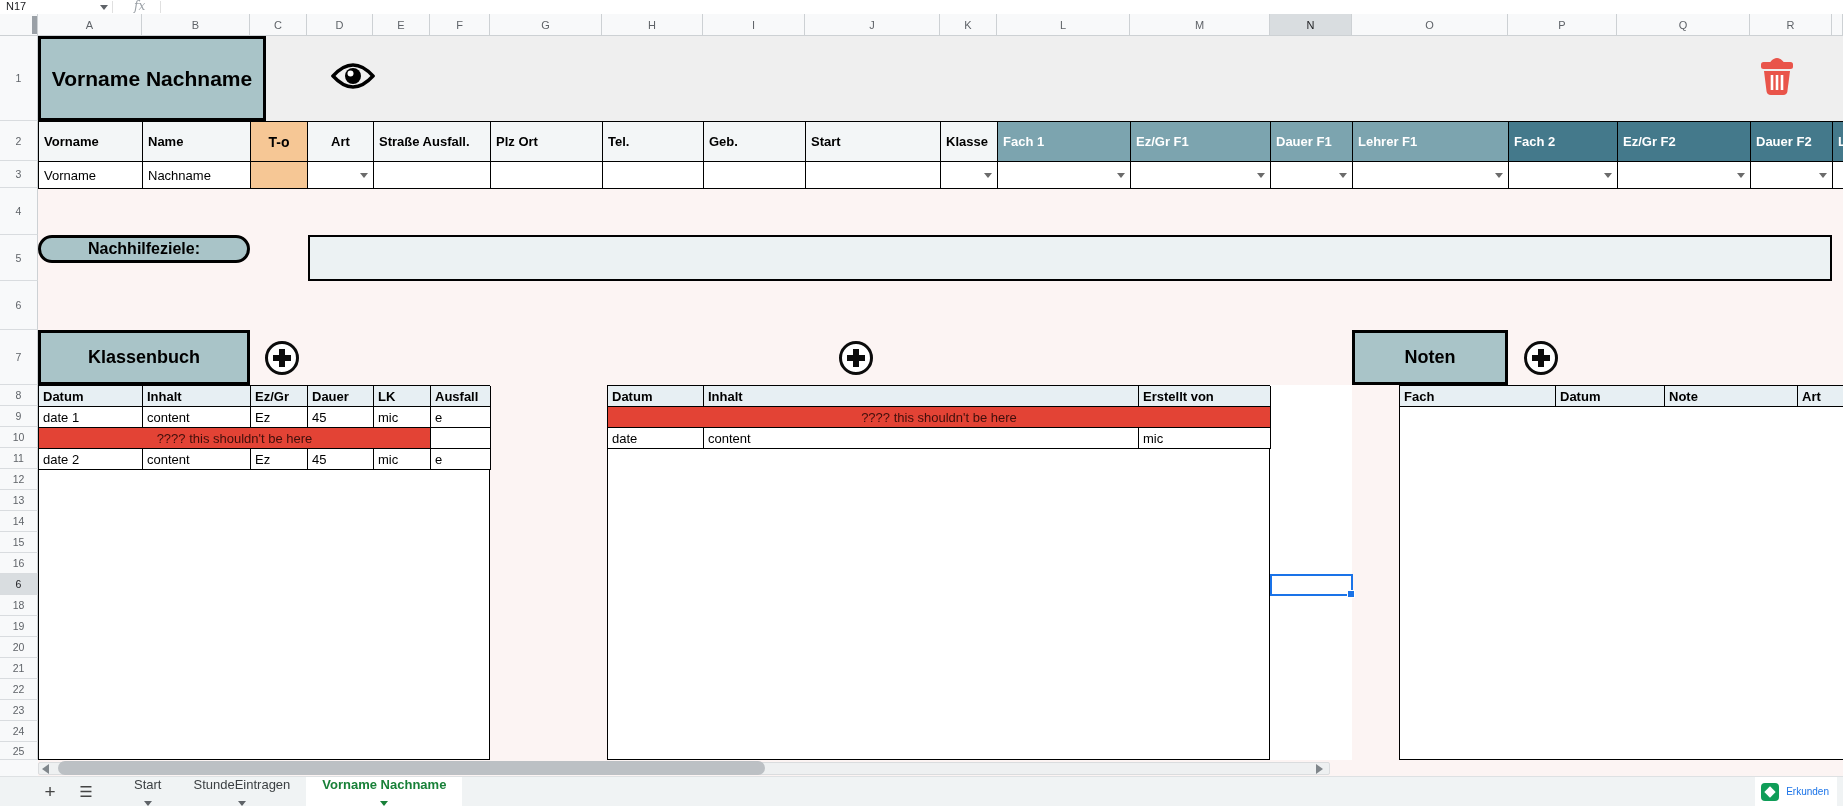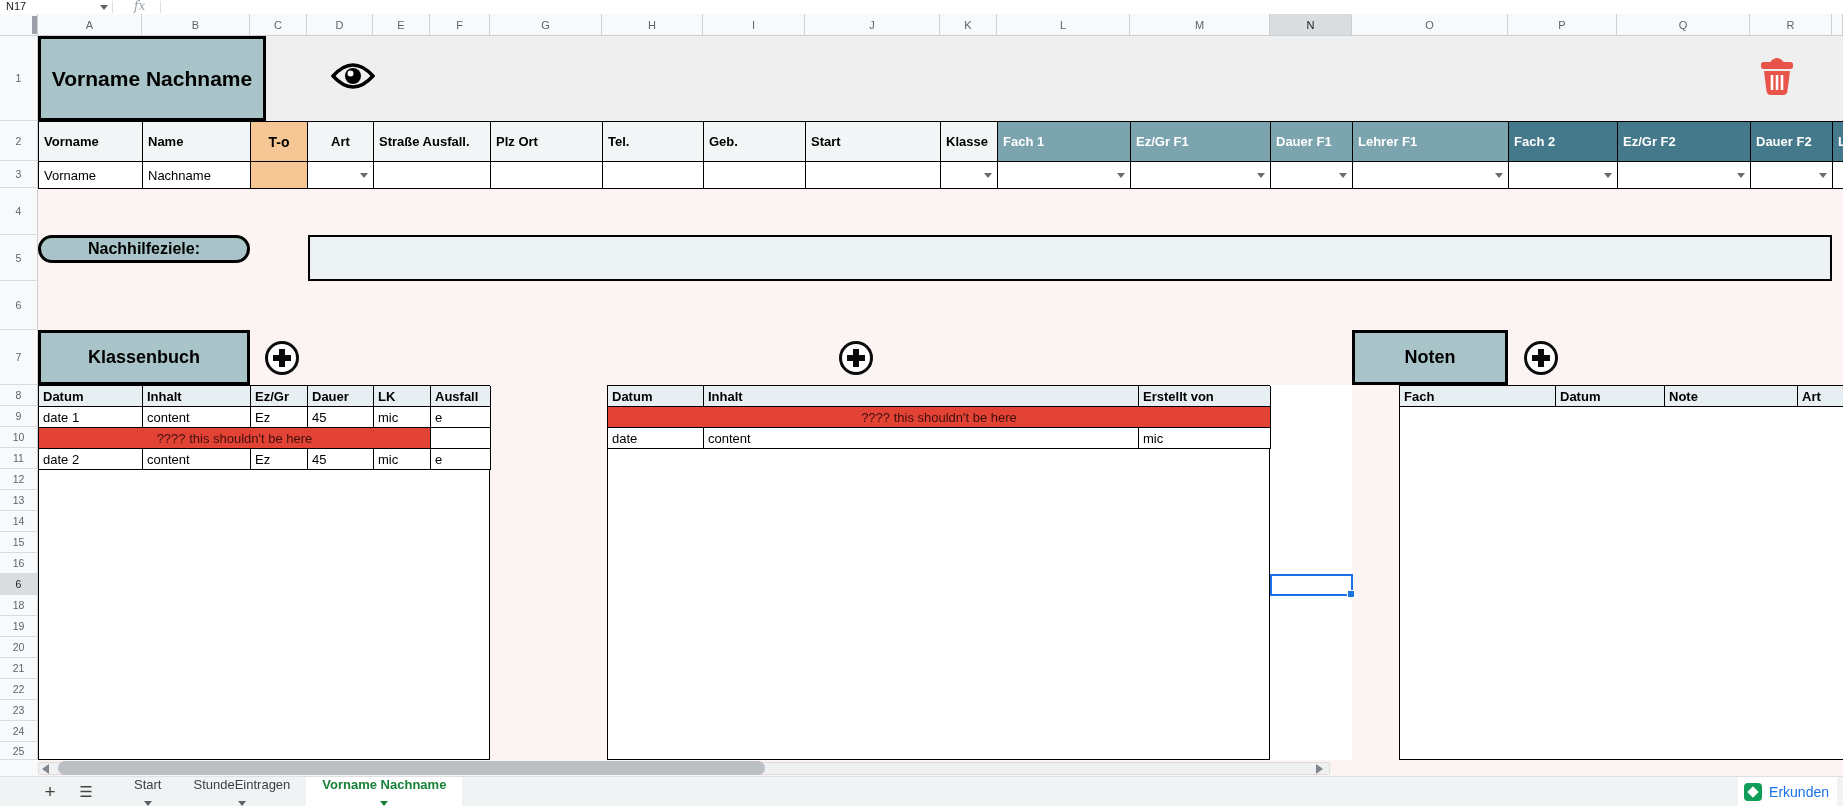--- a/index.html
+++ b/index.html
@@ -95,21 +95,21 @@
   .tab.first{margin-left:22px;}
   .tab.active{background:#fff;color:#188038;font-weight:bold;}
   .tabcaret{width:0;height:0;border-left:4px solid transparent;border-right:4px solid transparent;
             border-top:5px solid #5f6368;}
   .tab.active .tabcaret{border-top-color:#188038;}
   .explore{position:absolute;right:6px;top:0;height:29px;background:#fff;display:flex;
            align-items:center;gap:7px;padding:0 8px 0 6px;}
   .exp-ic{width:18px;height:18px;border-radius:4px;background:#0f9d58;position:relative;flex:none;}
   .exp-ic::before{content:"";position:absolute;left:5px;top:5px;width:8px;height:8px;background:#fff;
                   transform:rotate(45deg);}
-  .exp-lb{font-size:14px;color:#1a73e8;}
+  .exp-lb{font-size:10px;color:#1a73e8;}
 </style>
 </head>
 <body>
 
 <div id="app">
 
   <div class="abs topbar">
     <div class="namebox">N17</div>
     <span class="nb-caret"></span>
     <div class="tb-div" style="left:112px;"></div>

